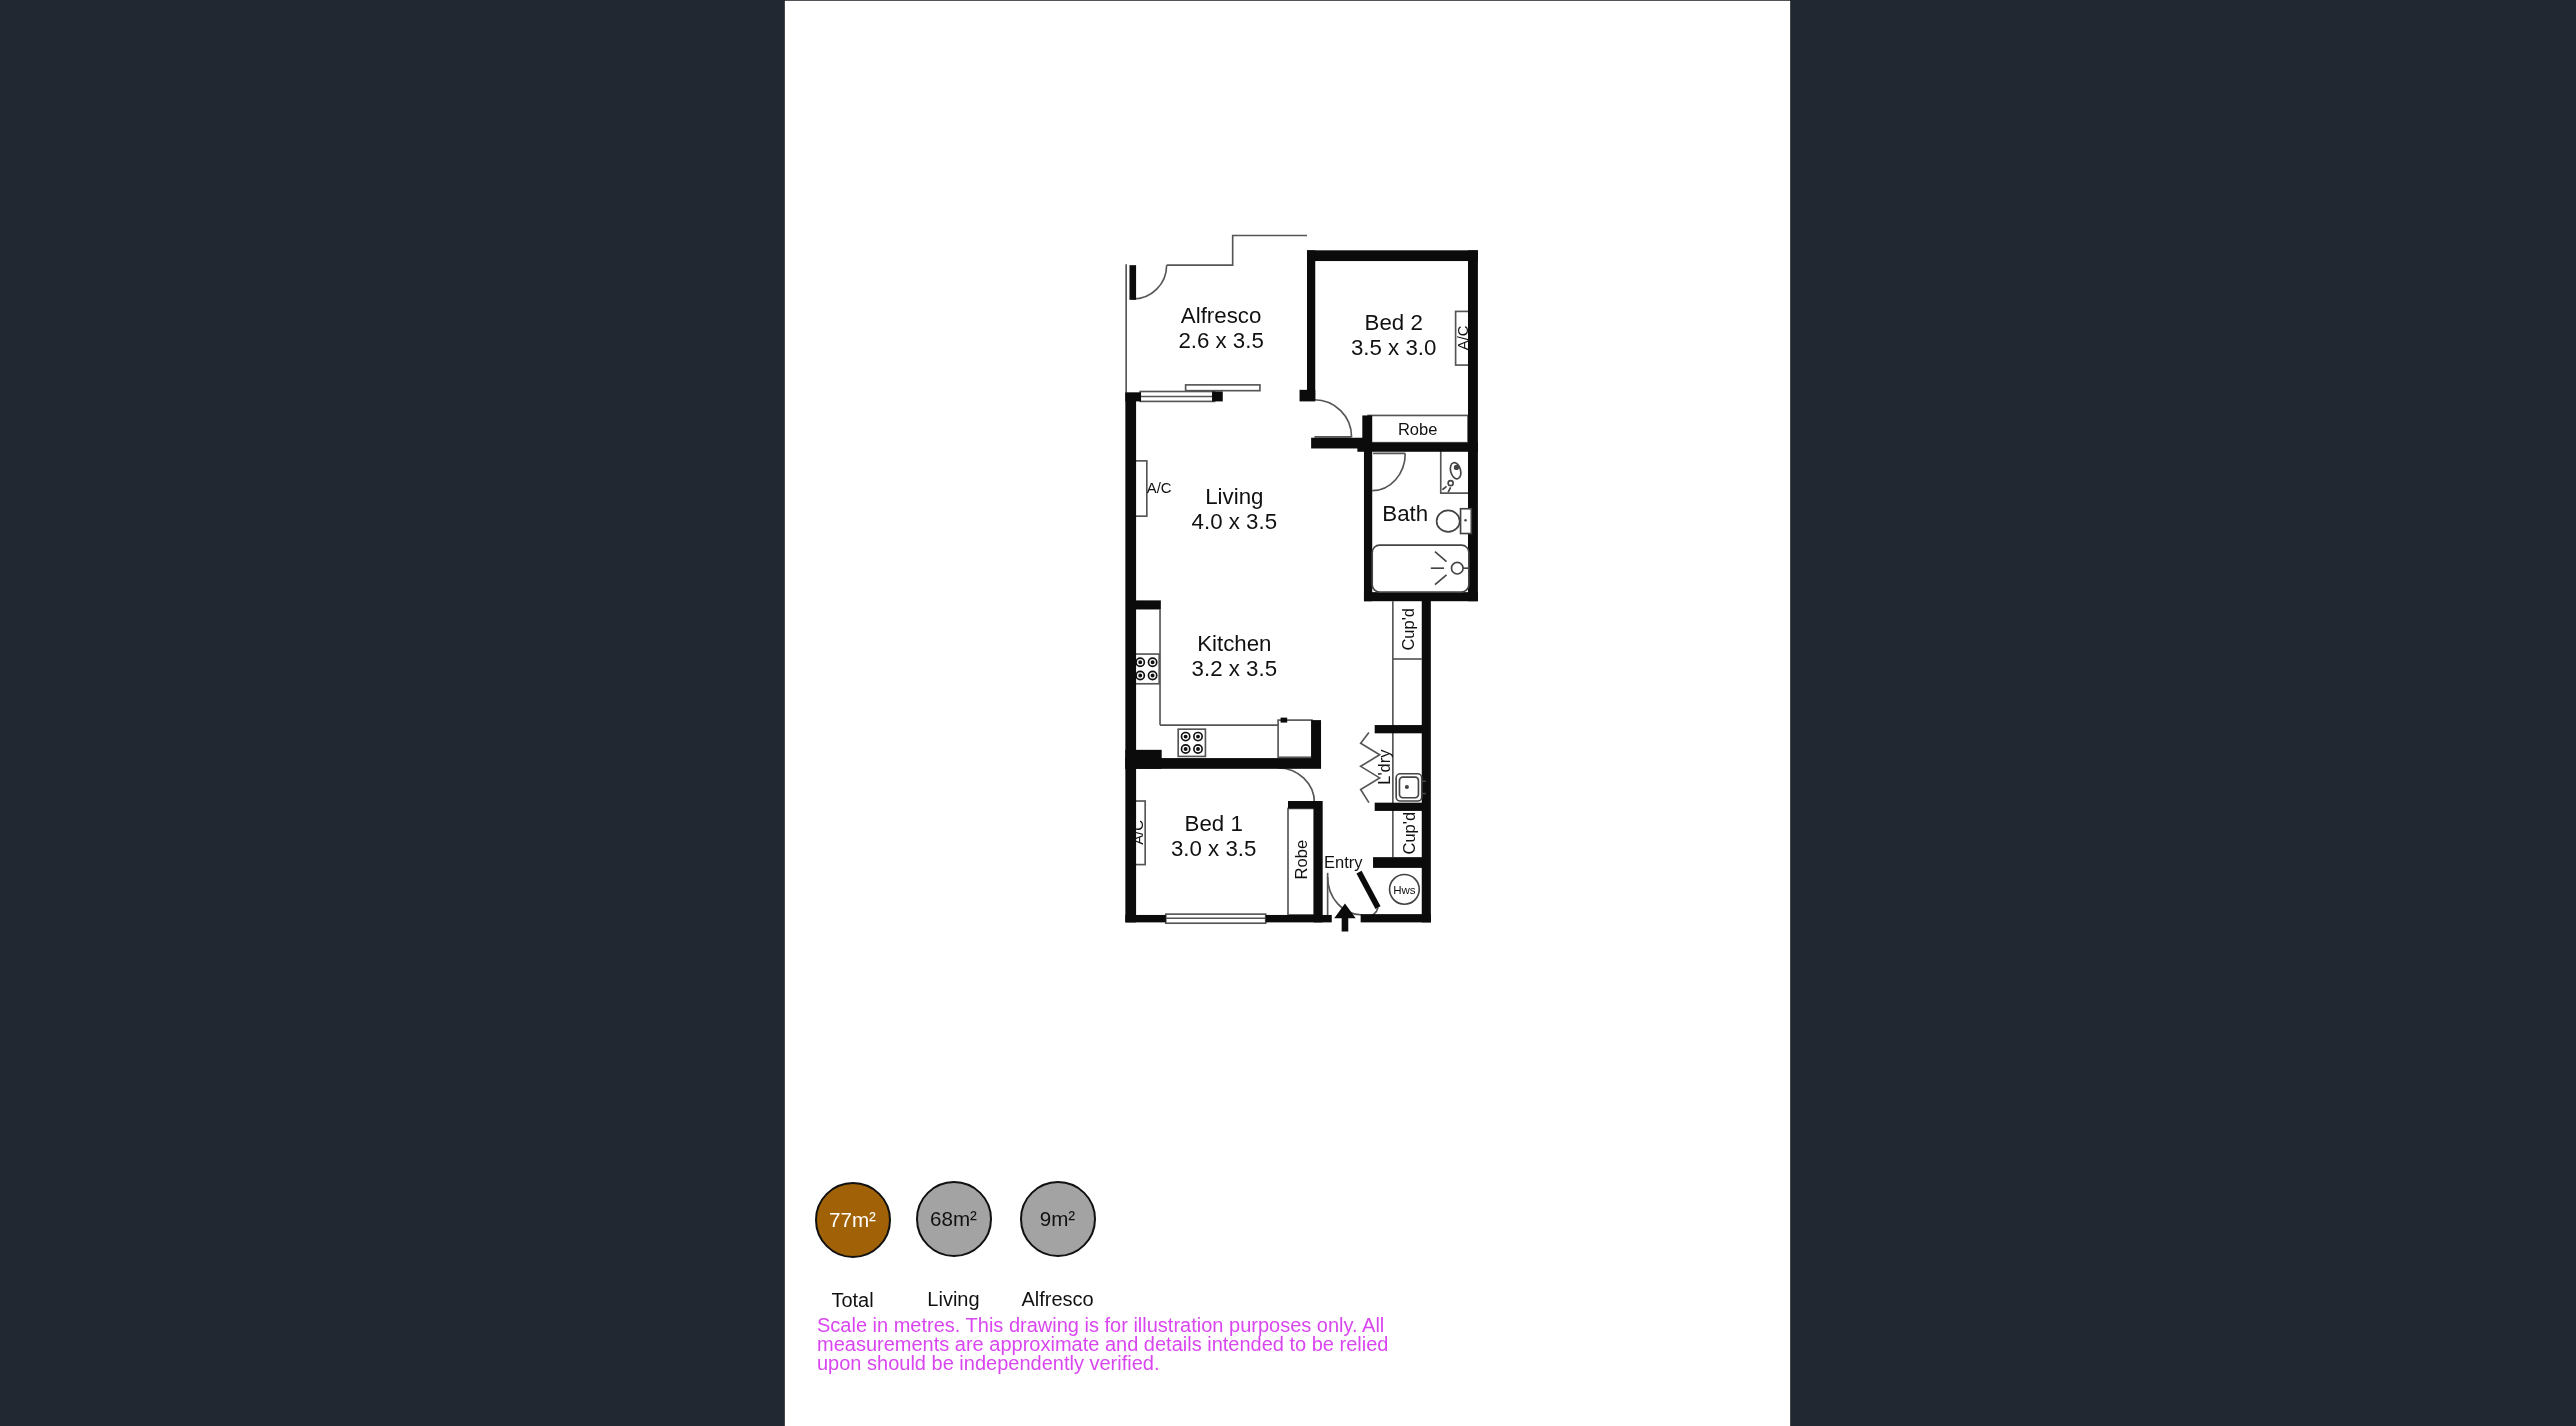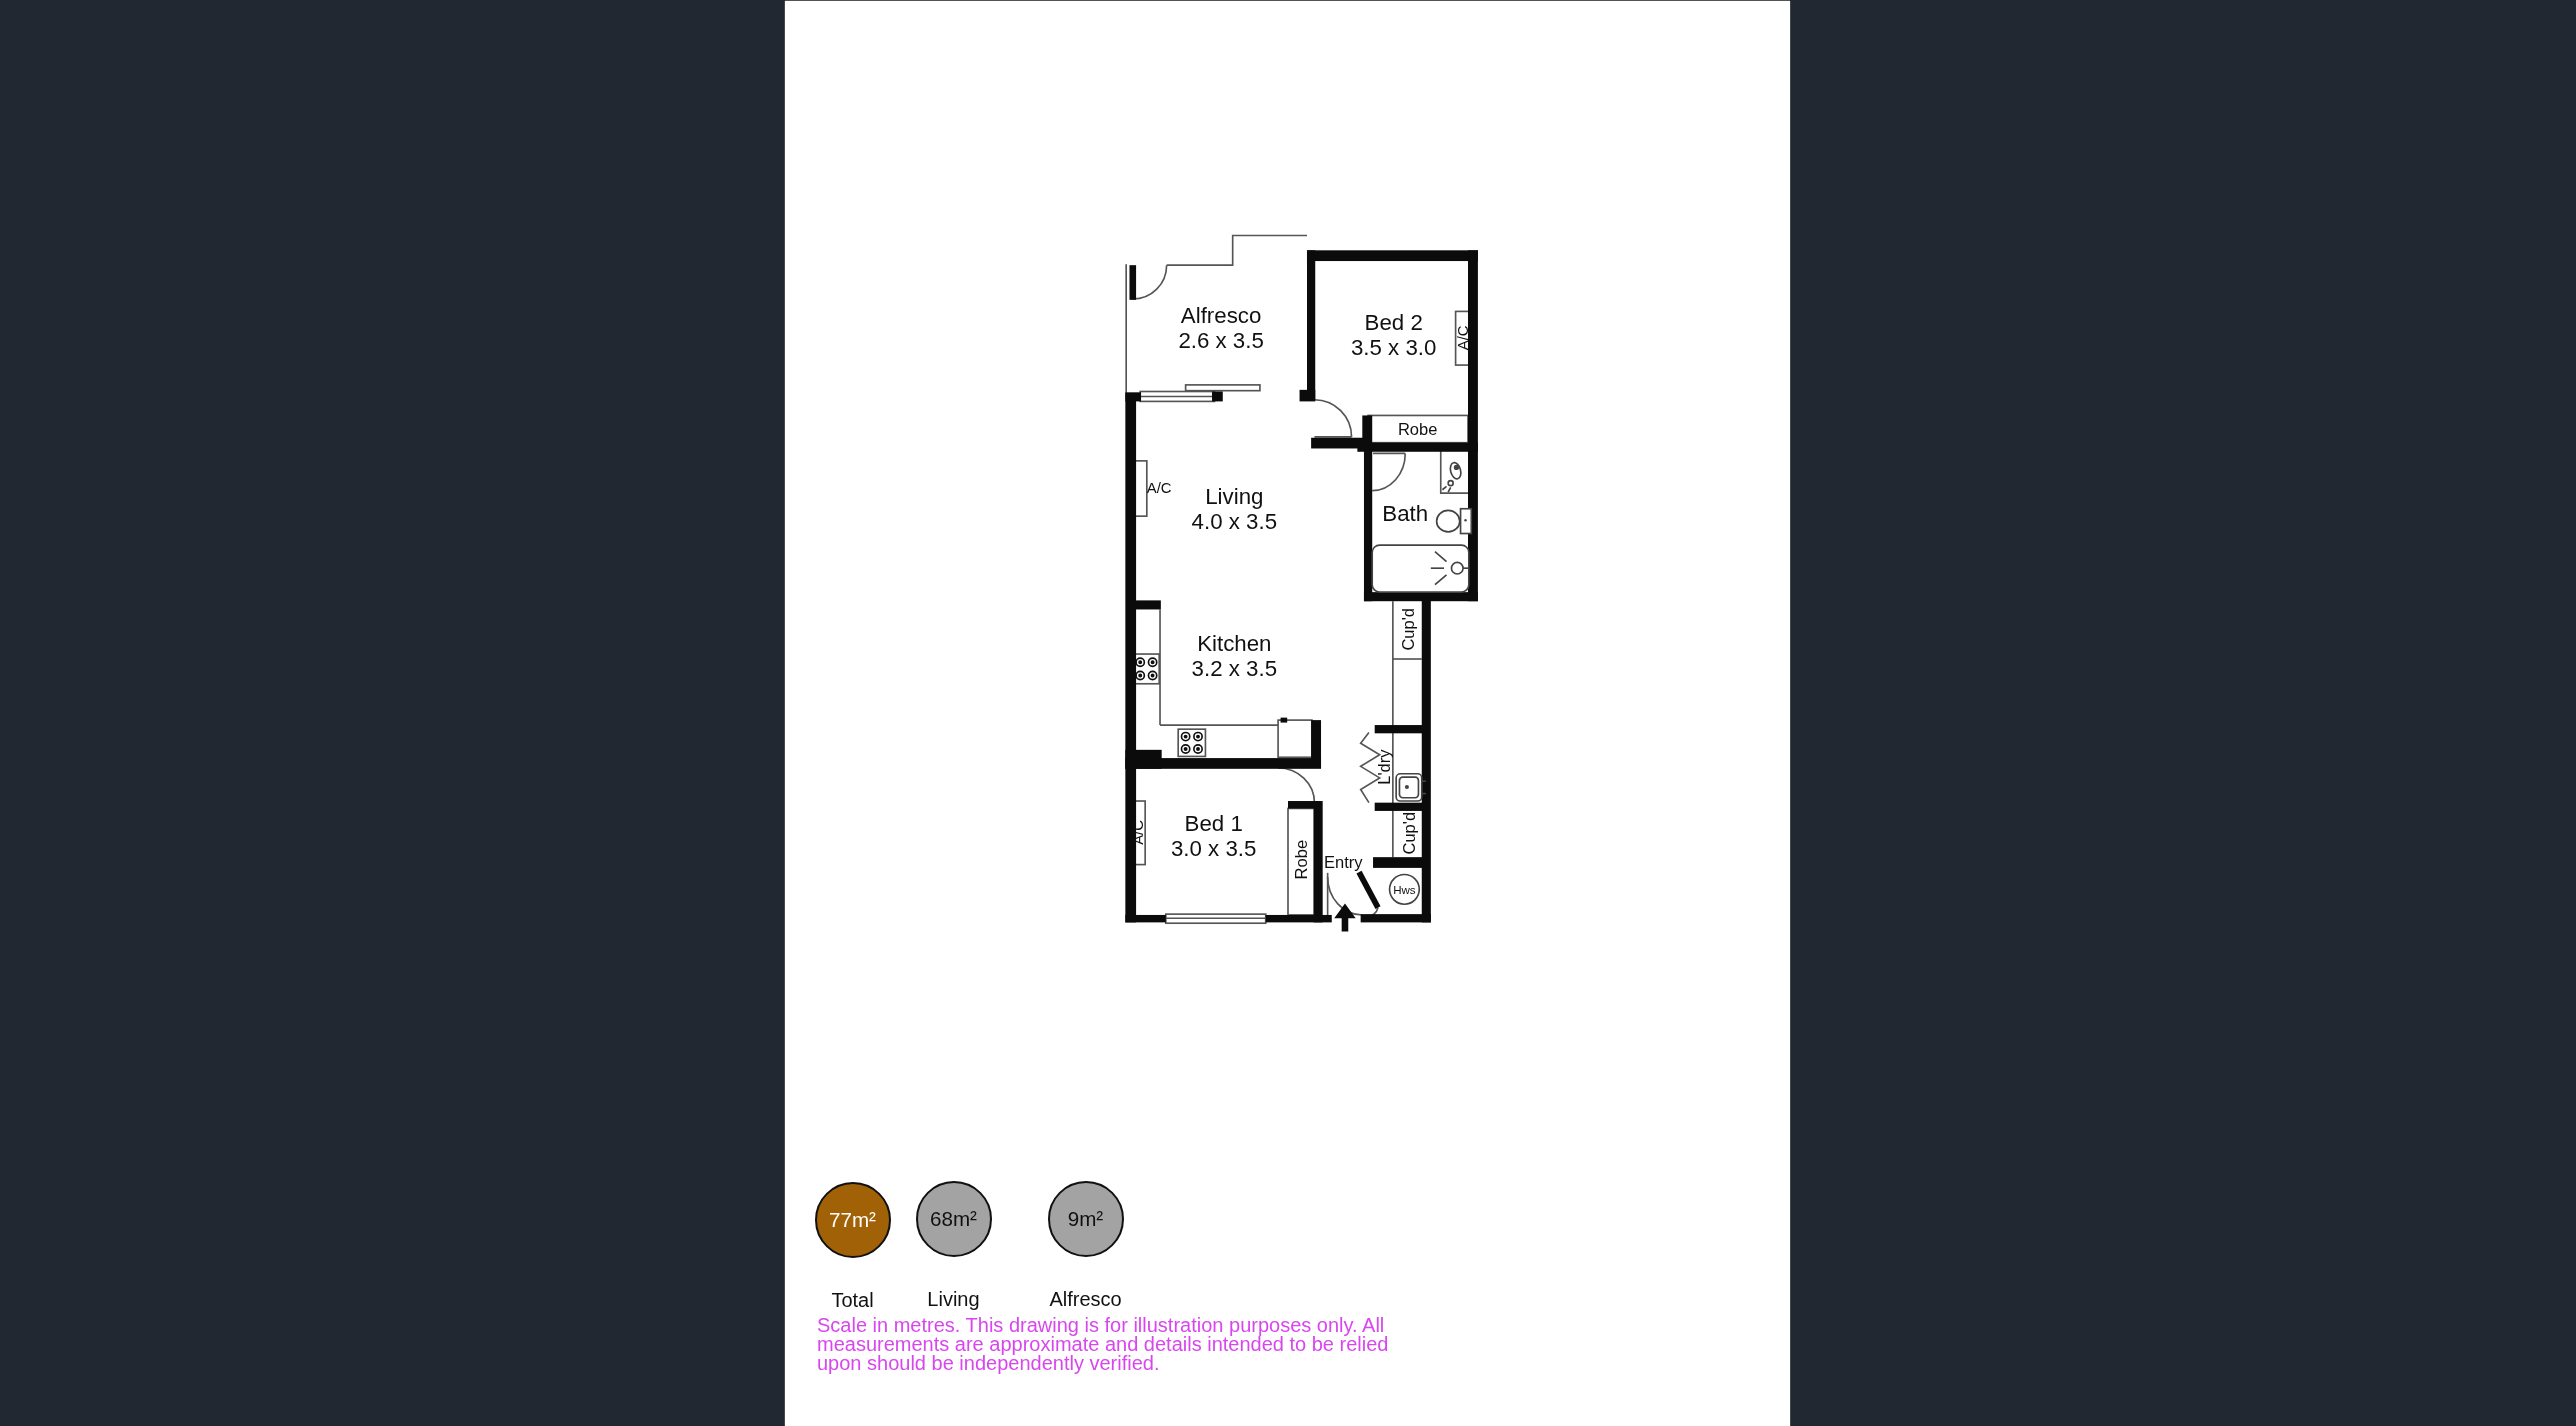--- a/index.html
+++ b/index.html
@@ -216,20 +216,20 @@
   </svg>
 
   <div class="stat filled" style="left:803px;top:1182px;">
     <div class="circle">77m²</div>
     <div class="caption">Total</div>
   </div>
   <div class="stat" style="left:904px;top:1181px;">
     <div class="circle">68m²</div>
     <div class="caption">Living</div>
   </div>
-  <div class="stat" style="left:1036px;top:1181px;">
+  <div class="stat" style="left:1008px;top:1181px;">
     <div class="circle">9m²</div>
     <div class="caption">Alfresco</div>
   </div>
 
   <div id="disclaimer">Scale in metres. This drawing is for illustration purposes only. All measurements are approximate and details intended to be relied upon should be independently verified.</div>
 </div>
 
 
 </body></html>

